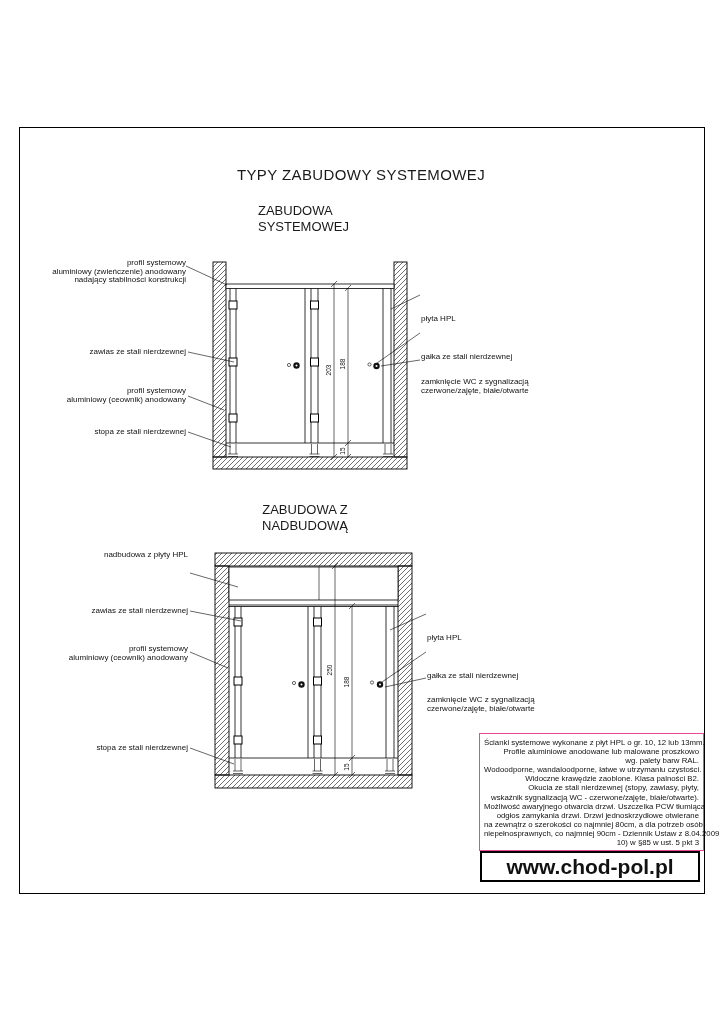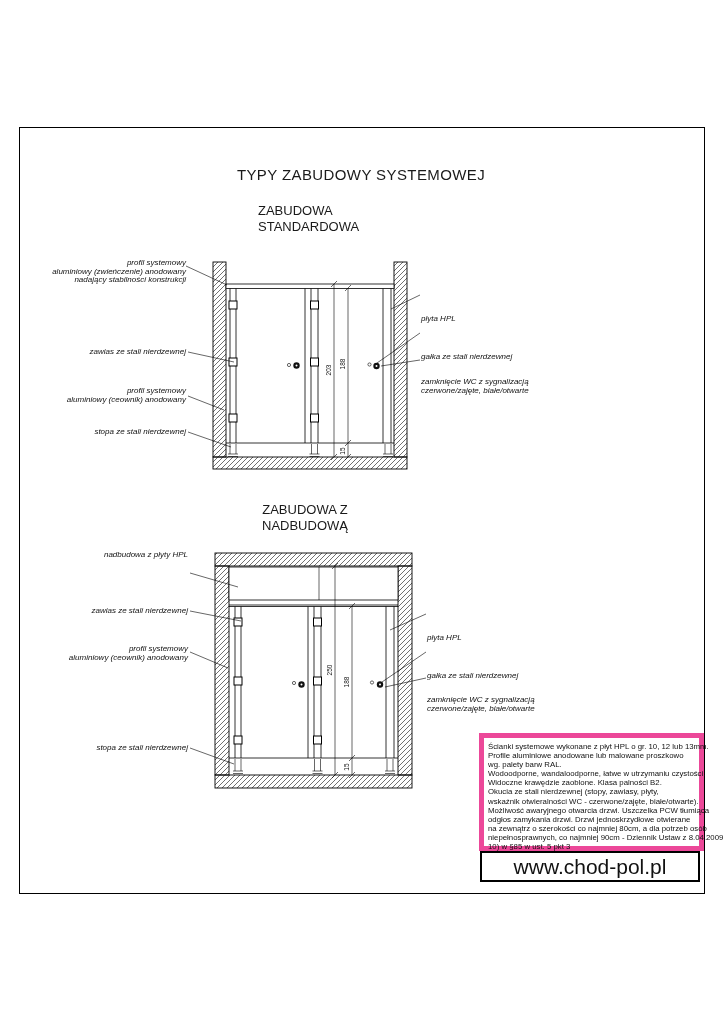--- a/index.html
+++ b/index.html
@@ -5,45 +5,45 @@
   html,body{margin:0;padding:0;background:#fff;}
   #sheet{position:relative;width:724px;height:1024px;background:#fff;overflow:hidden;
          font-family:"Liberation Sans",sans-serif;color:#111;padding-left:19px;}
   .frame{position:absolute;left:19px;top:127px;width:684px;height:765px;border:1px solid #000;}
   .title{position:absolute;left:19px;top:166px;width:684px;text-align:center;
          font-size:15px;letter-spacing:.4px;color:#1a1a1a;}
   .subtitle{position:absolute;font-size:13px;line-height:16px;white-space:pre-line;color:#1a1a1a;}
   .s1{left:258px;top:203px;}
   .s2{left:262px;top:502px;text-align:center;}
   svg.draw{position:absolute;left:0;top:0;}
-  .lbl{position:absolute;font-size:8px;line-height:8.7px;white-space:pre-line;color:#111;font-style:italic;}
+  .lbl{position:absolute;font-size:8px;line-height:8.7px;white-space:pre-line;color:#111;}
   .lbl.r{text-align:right;left:30px;width:156px;}
   .lbl.l{text-align:left;margin-top:24px;}
-  .specbox{position:absolute;left:479px;top:733px;width:225px;height:118px;border:5px solid #ec4899;
-           box-sizing:border-box;padding:4px 4px;}
+  .specbox{position:absolute;left:479px;top:733px;width:225px;height:118px;border:1px solid #ec4899;
+           box-sizing:border-box;padding:4px 4px;text-align:right;}
   .specline{font-size:7.8px;line-height:9.1px;white-space:nowrap;color:#111;}
   .wwwbox{position:absolute;left:480px;top:851px;width:220px;height:31px;border:2px solid #000;
           box-sizing:border-box;display:flex;align-items:center;justify-content:center;}
-  .wwwtext{font-size:21px;color:#111;}
+  .wwwtext{font-size:21px;color:#111;font-weight:bold;}
   .ln{stroke:#000;stroke-width:0.8;fill:none;}
   .thin{stroke:#000;stroke-width:0.6;fill:none;}
   .wall{fill:url(#hatch);stroke:#000;stroke-width:0.9;}
   .hinge{fill:#fff;stroke:#000;stroke-width:1;}
   .dimtxt{font-family:"Liberation Sans",sans-serif;font-size:6.5px;fill:#111;}
 </style>
 </head>
 <body>
 
 <div id="sheet">
 
   <div class="frame"></div>
 
   <div class="title">TYPY ZABUDOWY SYSTEMOWEJ</div>
   <div class="subtitle s1">ZABUDOWA
-STANDARDOWA</div>
+SYSTEMOWEJ</div>
   <div class="subtitle s2">ZABUDOWA Z
 NADBUDOWĄ</div>
 
   <svg class="draw" width="724" height="1024" viewBox="0 0 724 1024">
     <defs>
       <pattern id="hatch" width="5" height="5" patternUnits="userSpaceOnUse">
         <path d="M0,5 L5,0 M-1.25,1.25 L1.25,-1.25 M3.75,6.25 L6.25,3.75" stroke="#333" stroke-width="0.7"></path>
       </pattern>
     </defs>
 
@@ -206,21 +206,21 @@
   <div class="lbl l" style="left:427px;top:672px">zamknięcie WC z sygnalizacją
 czerwone/zajęte, białe/otwarte</div>
 
   <div class="specbox">
     <div class="specline">Ścianki systemowe wykonane z płyt HPL o gr. 10, 12 lub 13mm.</div>
     <div class="specline">Profile aluminiowe anodowane lub malowane proszkowo</div>
     <div class="specline">wg. palety barw RAL.</div>
     <div class="specline">Wodoodporne, wandaloodporne, łatwe w utrzymaniu czystości.</div>
     <div class="specline">Widoczne krawędzie zaoblone. Klasa palności B2.</div>
     <div class="specline">Okucia ze stali nierdzewnej (stopy, zawiasy, płyty,</div>
-    <div class="specline">wskaźnik otwieralności WC - czerwone/zajęte, białe/otwarte).</div>
+    <div class="specline">wskaźnik sygnalizacją WC - czerwone/zajęte, białe/otwarte).</div>
     <div class="specline">Możliwość awaryjnego otwarcia drzwi. Uszczelka PCW tłumiąca</div>
     <div class="specline">odgłos zamykania drzwi. Drzwi jednoskrzydłowe otwierane</div>
     <div class="specline">na zewnątrz o szerokości co najmniej 80cm, a dla potrzeb osób</div>
     <div class="specline">niepełnosprawnych, co najmniej 90cm - Dziennik Ustaw z 8.04.2009</div>
     <div class="specline">10) w §85 w ust. 5 pkt 3</div>
   </div>
 
   <div class="wwwbox">
     <span class="wwwtext">www.chod-pol.pl</span>
   </div>

